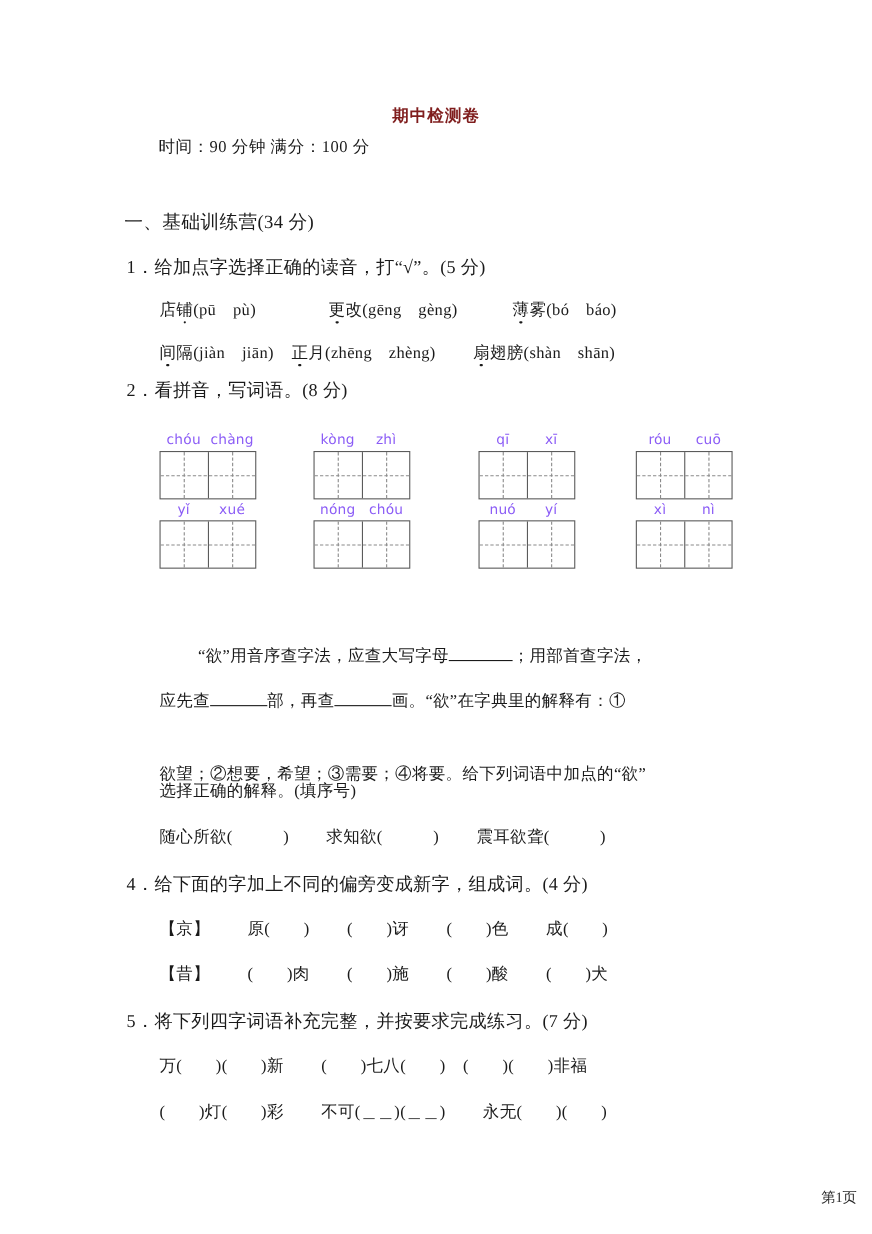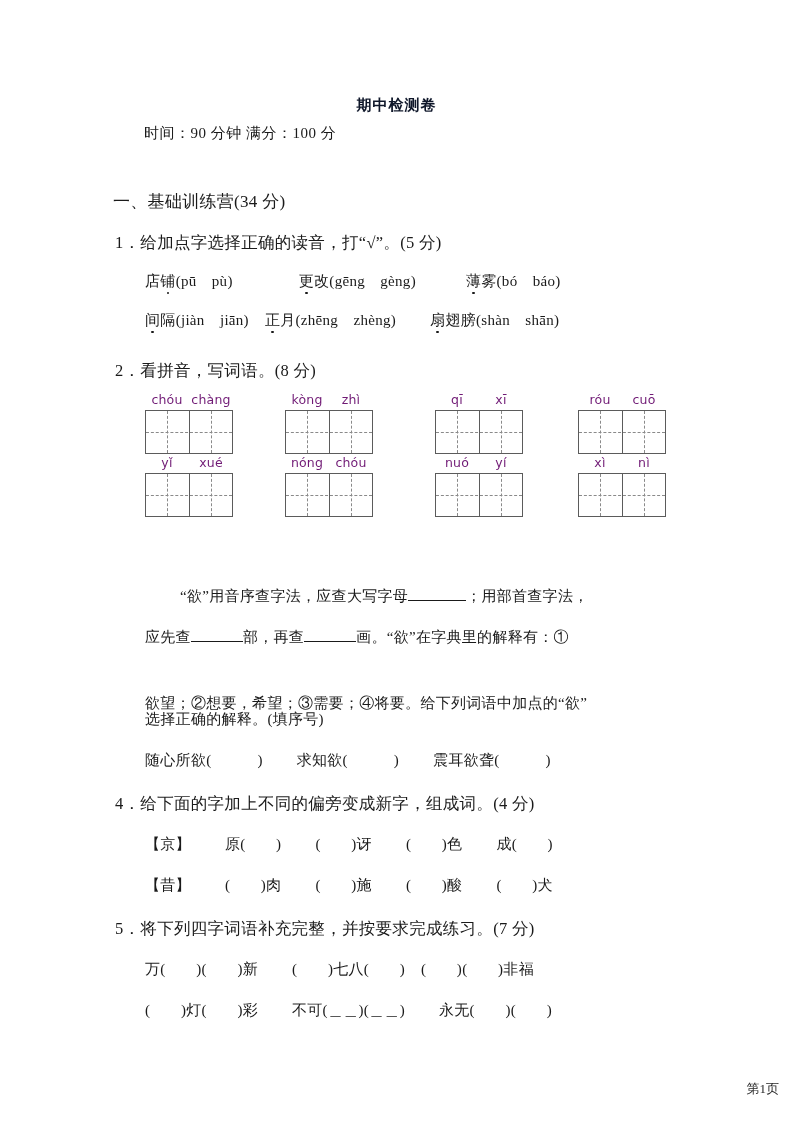--- a/index.html
+++ b/index.html
@@ -23,21 +23,21 @@
 
   
   .title {
     position: absolute;
     left: 0; right: 0;
     top: 96px;
     text-align: center;
     font-weight: bold;
     font-size: 15px;
     letter-spacing: 1px;
-    color: #0f172a;
+    color: #7f1d1d;
   }
   .subline {
     position: absolute;
     left: 144px;
     top: 124px;
     font-size: 15px;
     letter-spacing: 0.5px;
   }
   .sec-head {
     position: absolute;
@@ -89,21 +89,21 @@
   }
   .blank.w1 { width: 58px; }
   .blank.w2 { width: 52px; }
 
   
   .tzg-group { position: absolute; }
   .tzg-pinyin {
     display: flex;
     font-family: "DejaVu Sans", "Liberation Sans", sans-serif;
     font-size: 12.5px;
-    color: #701a75;
+    color: #8b5cf6;
     margin-bottom: 3px;
     letter-spacing: 0.2px;
   }
   .tzg-pinyin span {
     width: 44px;
     text-align: center;
     display: inline-block;
   }
   .tzg-boxes {
     display: flex;
@@ -171,21 +171,21 @@
   </div>
 
   <div class="body-line indent1" style="top:272px;">
     <span><span>店</span><span class="dotchar">铺</span><span></span><span>(pū　pù)</span></span><span class="sp-xl"></span><span><span></span><span class="dotchar">更</span><span>改</span><span>(gēng　gèng)</span></span><span class="sp-lg"></span><span><span></span><span class="dotchar">薄</span><span>雾</span><span>(bó　báo)</span></span>
   </div>
 
   <div class="body-line indent1" style="top:311px;">
     <span><span></span><span class="dotchar">间</span><span>隔</span><span>(jiàn　jiān)</span></span><span class="sp-sm"></span><span><span></span><span class="dotchar">正</span><span>月</span><span>(zhēng　zhèng)</span></span><span class="sp-md"></span><span><span></span><span class="dotchar">扇</span><span>翅膀</span><span>(shàn　shān)</span></span>
   </div>
 
-  <div class="q-head" style="top:360px;">
+  <div class="q-head" style="top:344px;">
     <span class="q-num">2．</span><span>看拼音，写词语。(8 分)</span>
   </div>
 
   <div class="tzg-group" style="left:145px; top:392px;">
     <div class="tzg-pinyin">
       <span>chóu</span>
         <span>chàng</span>
     </div>
     <div class="tzg-boxes">
         <div class="tzg-cell"></div>

